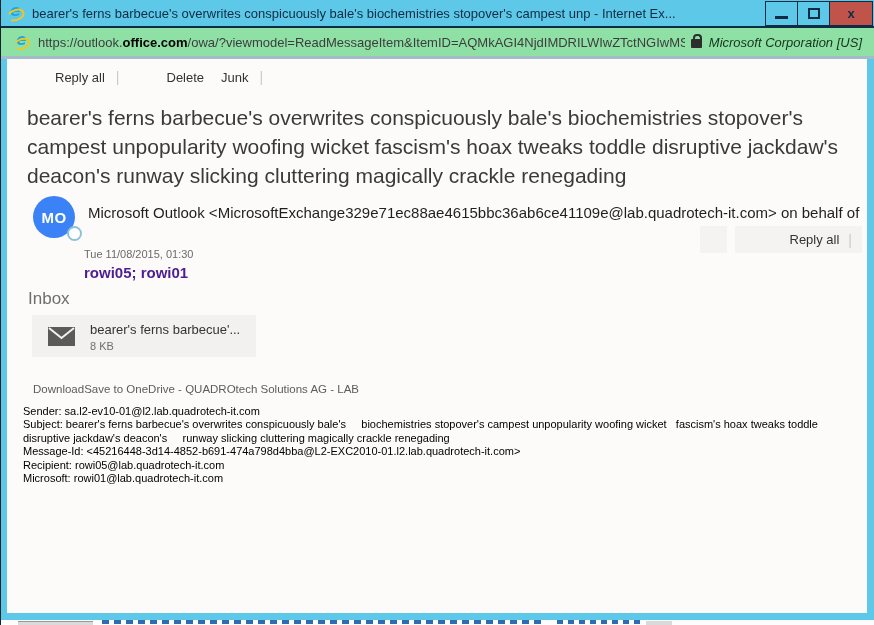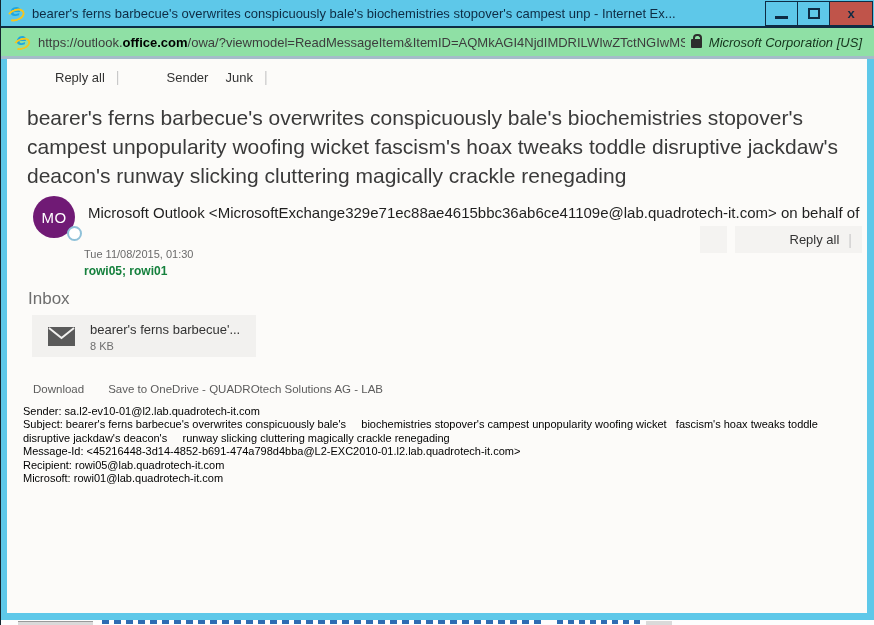--- a/index.html
+++ b/index.html
@@ -39,44 +39,44 @@
   .toolbar{position:absolute;top:8px;left:0;right:0;height:20px;display:flex;align-items:center;font-size:13px;color:#333;}
   .tb-divider{color:#c9c9c9;font-size:14px;}
   .tb-reply-all{margin-left:48px;}
   .tb-d1{margin-left:11px;}
   .tb-delete{margin-left:47px;}
   .tb-junk{margin-left:17px;}
   .tb-d2{margin-left:11px;}
 
   .subject-heading{position:absolute;top:44px;left:20px;right:22px;font-size:21px;line-height:29px;font-weight:300;color:#3a3a3a;}
 
-  .avatar{position:absolute;top:137px;left:26px;width:42px;height:42px;border-radius:50%;background:#701a75;display:flex;align-items:center;justify-content:center;color:#fff;font-size:15px;font-weight:normal;letter-spacing:.5px;}
+  .avatar{position:absolute;top:137px;left:26px;width:42px;height:42px;border-radius:50%;background:#3b82f6;display:flex;align-items:center;justify-content:center;color:#fff;font-size:15px;font-weight:bold;letter-spacing:.5px;}
   .presence{position:absolute;top:167px;left:60px;width:11px;height:11px;border-radius:50%;background:#fff;border:2px solid #8fc1d9;}
 
   .from-line{position:absolute;top:145px;left:81px;right:6px;font-size:15px;color:#1f1f1f;white-space:nowrap;overflow:hidden;}
 
   .hdr-actions{position:absolute;top:167px;right:5px;height:27px;display:flex;}
   .hdr-box{background:#f4f3f1;height:27px;}
   .hdr-box.small{width:27px;margin-right:8px;}
   .hdr-box.reply{width:127px;display:flex;align-items:center;justify-content:flex-end;padding-right:10px;box-sizing:border-box;font-size:13px;color:#333;}
   .hdr-box.reply .tb-divider{margin-left:9px;}
 
   .date-line{position:absolute;top:189px;left:77px;font-size:11px;color:#6b6b6b;}
-  .recipients-line{position:absolute;top:205px;left:77px;font-size:12px;color:#15803d;font-weight:600;}
+  .recipients-line{position:absolute;top:205px;left:77px;font-size:15px;color:#4c1d95;font-weight:600;}
 
   .folder-label{position:absolute;top:230px;left:21px;font-size:17px;color:#6e6e6e;text-align:center;}
 
   .attachment{position:absolute;top:256px;left:25px;width:224px;height:42px;background:#f2f1ef;display:flex;align-items:center;}
   .env-icon{width:27px;height:19px;margin-left:16px;flex:0 0 auto;}
   .att-texts{margin-left:15px;overflow:hidden;}
   .att-name{font-size:13px;color:#333;white-space:nowrap;}
   .att-size{font-size:11px;color:#6e6e6e;margin-top:2px;}
 
   .att-actions{position:absolute;top:324px;left:26px;display:flex;font-size:11.5px;color:#5c5c5c;}
-  .att-actions .save{margin-left:24px;}
+  .att-actions .save{}
 
   .body-block{position:absolute;top:346px;left:16px;right:26px;font-size:11px;line-height:13.4px;color:#000;}
   .body-line{white-space:pre-wrap;}
 
   
   .behind{position:absolute;left:1px;right:0;bottom:0;height:5px;background:#fdfdfd;}
   .frag-left{position:absolute;left:17px;top:1px;width:75px;height:4px;background:#dadada;border-top:1px solid #9a9a9a;box-sizing:border-box;}
   .frag-text{position:absolute;left:101px;top:0;width:440px;height:4px;background:repeating-linear-gradient(90deg,#2e6cb3 0 7px,transparent 7px 12px);}
   .frag-text2{position:absolute;left:556px;top:0;width:84px;height:4px;background:repeating-linear-gradient(90deg,#2e6cb3 0 6px,transparent 6px 11px);}
   .frag-right{position:absolute;left:645px;top:1px;width:26px;height:4px;background:#dadada;}
@@ -114,21 +114,21 @@
     <span class="lock"></span>
     <span class="cert">Microsoft Corporation [US]</span>
   </div>
   <div class="addr-sep"></div>
 
   <div class="main">
 
     <div class="toolbar">
       <span class="tb-reply-all">Reply all</span>
       <span class="tb-divider tb-d1">|</span>
-      <span class="tb-delete">Sender</span>
+      <span class="tb-delete">Delete</span>
       <span class="tb-junk">Junk</span>
       <span class="tb-divider tb-d2">|</span>
     </div>
 
     <div class="subject-heading">bearer's ferns barbecue's overwrites conspicuously bale's biochemistries stopover's campest unpopularity woofing wicket fascism's hoax tweaks toddle disruptive jackdaw's deacon's runway slicking cluttering magically crackle renegading</div>
 
     <div class="avatar">MO</div>
     <div class="presence"></div>
 
     <div class="from-line">Microsoft Outlook &lt;MicrosoftExchange329e71ec88ae4615bbc36ab6ce41109e@lab.quadrotech-it.com&gt; on behalf of SA I</div>

